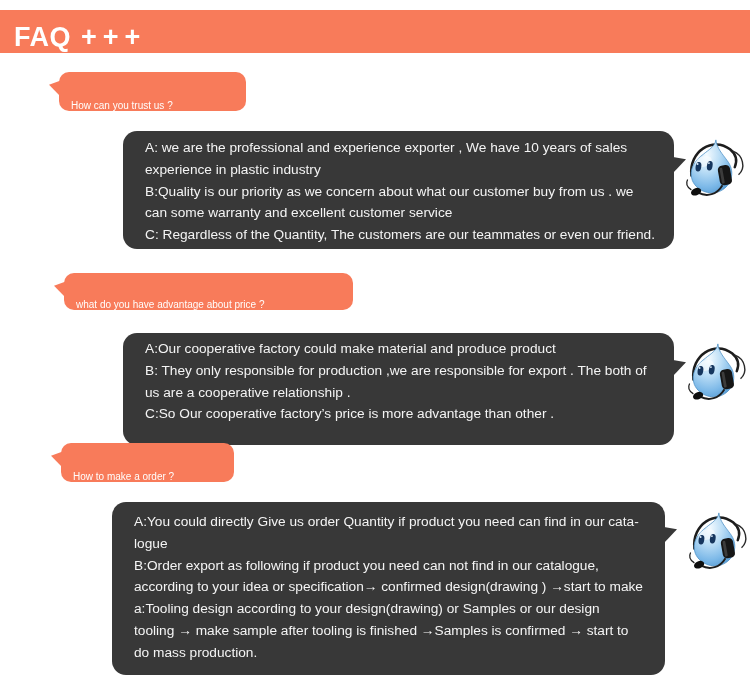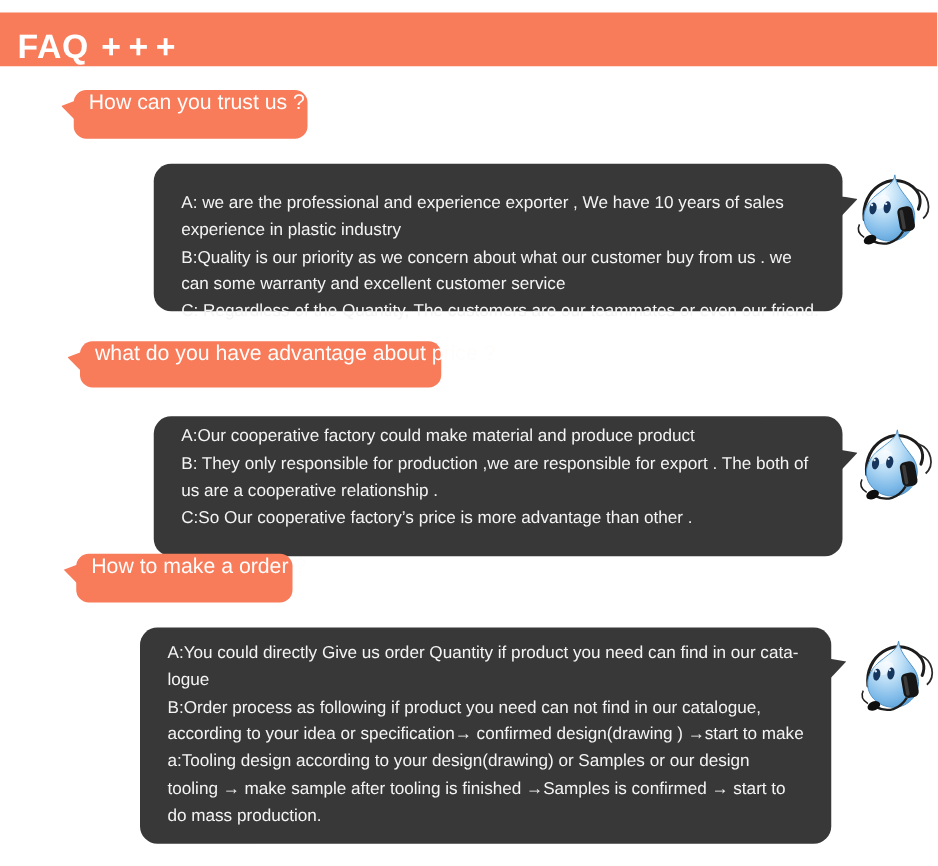--- a/index.html
+++ b/index.html
@@ -28,23 +28,23 @@
     letter-spacing: 0.5px;
     white-space: nowrap;
   }
   .banner-plus { margin-left: 10px; letter-spacing: 6px; }
 
   
   .qbubble {
     position: absolute;
     background: var(--accent-orange, #F87B5A);
     color: #fffdfc;
-    font-size: 17px;
+    font-size: 10px;
     border-radius: 10px;
-    display: flex; align-items: flex-start;
+    display: flex; align-items: flex-end;
     padding-left: 12px;
     box-sizing: border-box;
     white-space: nowrap;
   }
   .q-tail {
     position: absolute;
     left: -10px; top: 8px;
     width: 11px; height: 16px;
     background: var(--accent-orange, #F87B5A);
     clip-path: polygon(100% 4%, 0 30%, 100% 100%);
@@ -52,21 +52,21 @@
 
   
   .abubble {
     position: absolute;
     background: var(--bubble-dark, #383838);
     color: #f4f4f4;
     font-size: 13.7px;
     line-height: 21.8px;
     border-radius: 14px;
     box-sizing: border-box;
-    padding: 20px 6px 0 22px;
+    padding: 6px 6px 0 22px;
   }
   .abubble .ln { white-space: nowrap; }
   .a-tail {
     position: absolute;
     right: -12px;
     width: 13px; height: 16px;
     background: var(--bubble-dark, #383838);
     clip-path: polygon(0 0, 100% 14%, 0 100%);
   }
 
@@ -165,21 +165,21 @@
     </svg>
 
   <div class="qbubble" id="q3">
     <span class="q-tail"></span>
     <span>How to make a order ?</span>
   </div>
   <div class="abubble" id="a3">
     <span class="a-tail"></span>
     <div class="ln">A:You could directly Give us order Quantity if product you need can find in our cata-</div>
     <div class="ln">logue</div>
-    <div class="ln">B:Order process as following if product you need can not find in our catalogue,</div>
+    <div class="ln">B:Order export as following if product you need can not find in our catalogue,</div>
     <div class="ln">according to your idea or specification→ confirmed design(drawing ) →start to make</div>
     <div class="ln">a:Tooling design according to your design(drawing) or Samples or our design</div>
     <div class="ln">tooling → make sample after tooling is finished →Samples is confirmed → start to</div>
     <div class="ln">do mass production.</div>
   </div>
   <svg class="mascot" id="m3">
       <use href="#mascot-sym"></use>
     </svg>
 
 </div>

